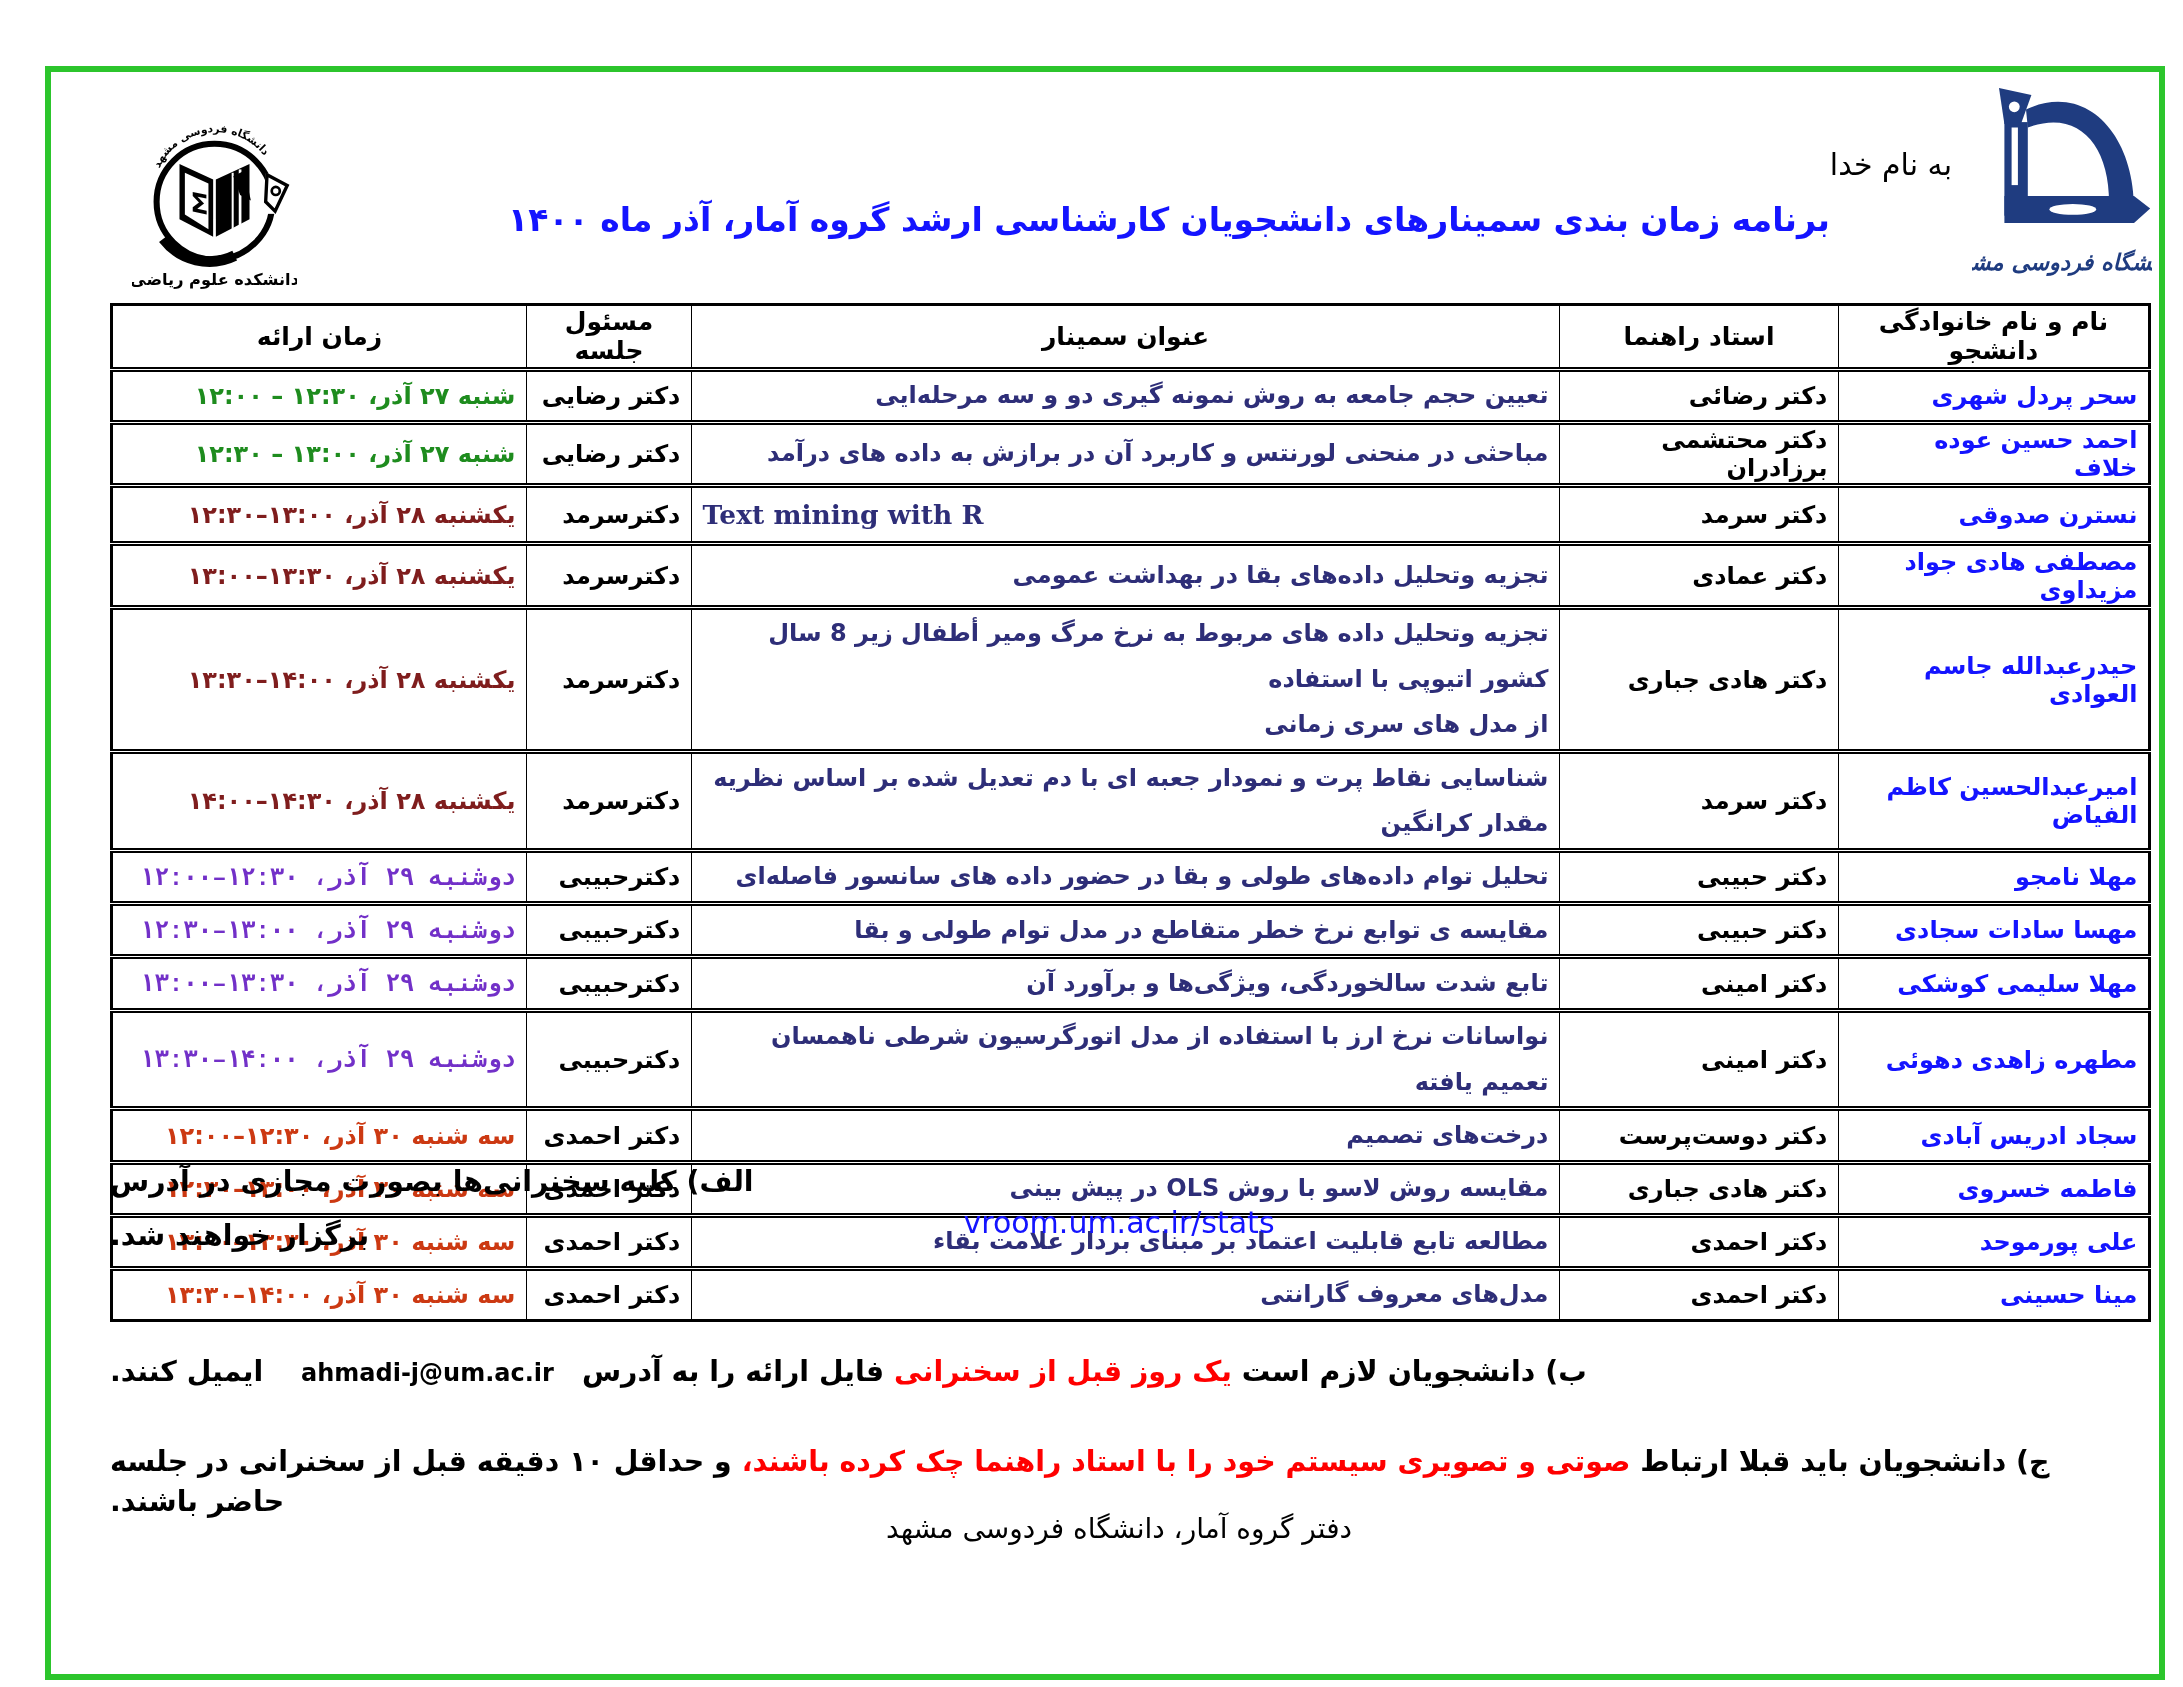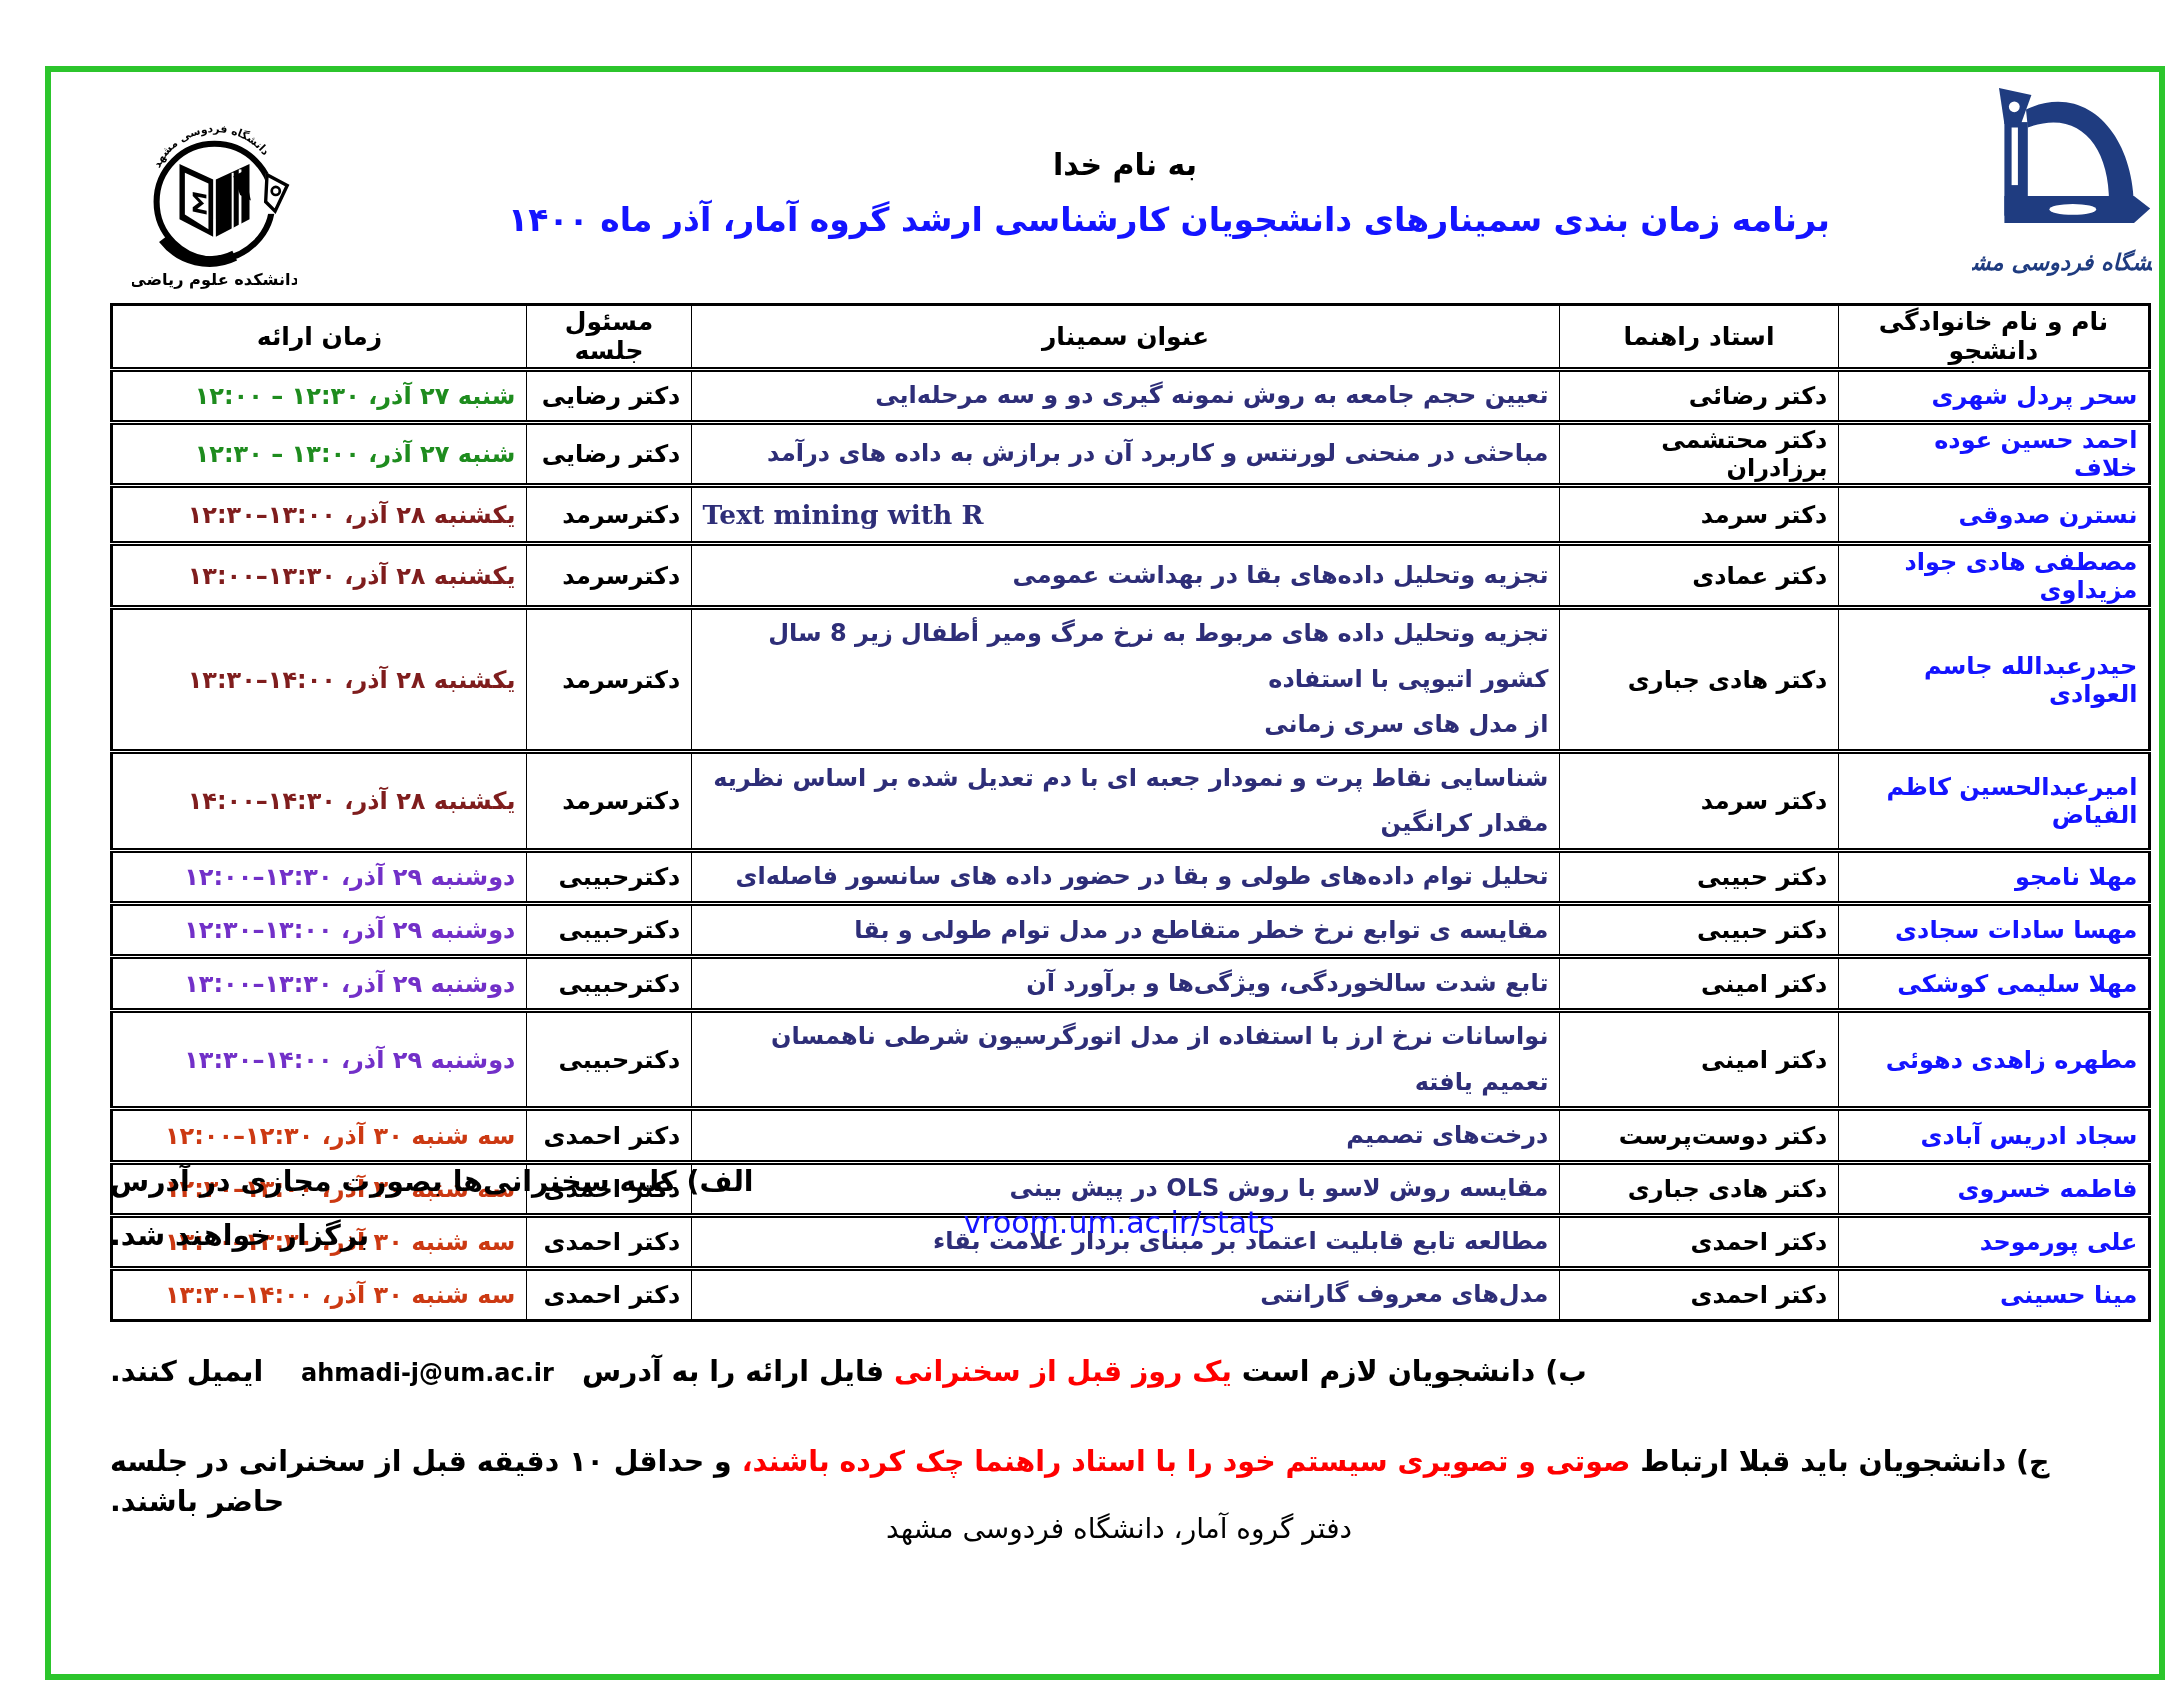--- a/index.html
+++ b/index.html
@@ -6,22 +6,22 @@
   body{
     width:2183px;height:1687px;position:relative;overflow:hidden;
     font-family:"DejaVu Sans", sans-serif;color:#000;
   }
   .frame{
     position:absolute;left:45px;top:66px;width:2120px;height:1614px;
     border:6.6px solid #2CC52C;box-sizing:border-box;pointer-events:none;
   }
   
   .bismillah{
-    position:absolute;top:147px;left:298px;width:1654px;text-align:center;
-    font-size:30px;font-weight:bold;direction:rtl;
+    position:absolute;top:147px;left:298px;width:1654px;
+    font-size:30px;font-weight:normal;direction:rtl;
   }
   .doc-title{
     position:absolute;top:200px;left:232px;width:1786px;margin:0;text-align:center;
     font-size:33px;font-weight:bold;color:#1414FF;direction:rtl;padding-left:44px;
   }
   .logo-left{position:absolute;left:132px;top:94px;width:165px;height:202px;}
   .logo-right{position:absolute;left:1972px;top:81px;width:180px;height:228px;}
   
   table.sched{
     position:absolute;left:110px;top:303px;width:2038px;
@@ -45,21 +45,21 @@
   .col-advisor{width:279px;}
   .col-title{width:868px;}
   .col-chair{width:165px;}
   .col-time{width:415px;}
   td.c-student{color:#1414FF;padding-left:36px;}
   td.c-title{color:#2E2E78;white-space:pre-line;line-height:1.9;}
   td.c-title.en{direction:ltr;text-align:left;font-family:"DejaVu Serif", serif;font-size:26.5px;}
   td.c-time{white-space:nowrap;}
   tr.d-sat   td.c-time{color:#1E8C1E;}
   tr.d-sun   td.c-time{color:#7f1d1d;}
-  tr.d-mon   td.c-time{color:#7230C8;}
+  tr.d-mon   td.c-time{color:#7230C8;font-family:Liberation Mono, monospace;}
   tr.d-tue   td.c-time{color:#CC3912;}
   
   .note{
     position:absolute;left:110px;width:2018px;direction:rtl;text-align:left;
     font-size:28.4px;font-weight:bold;line-height:1.4;
   }
   .note .red{color:#FF0000;}
   .note .email{direction:ltr;unicode-bidi:isolate;margin:0 28px;font-size:24px;}
   .n-a{top:1162px;}
   .link-line{

